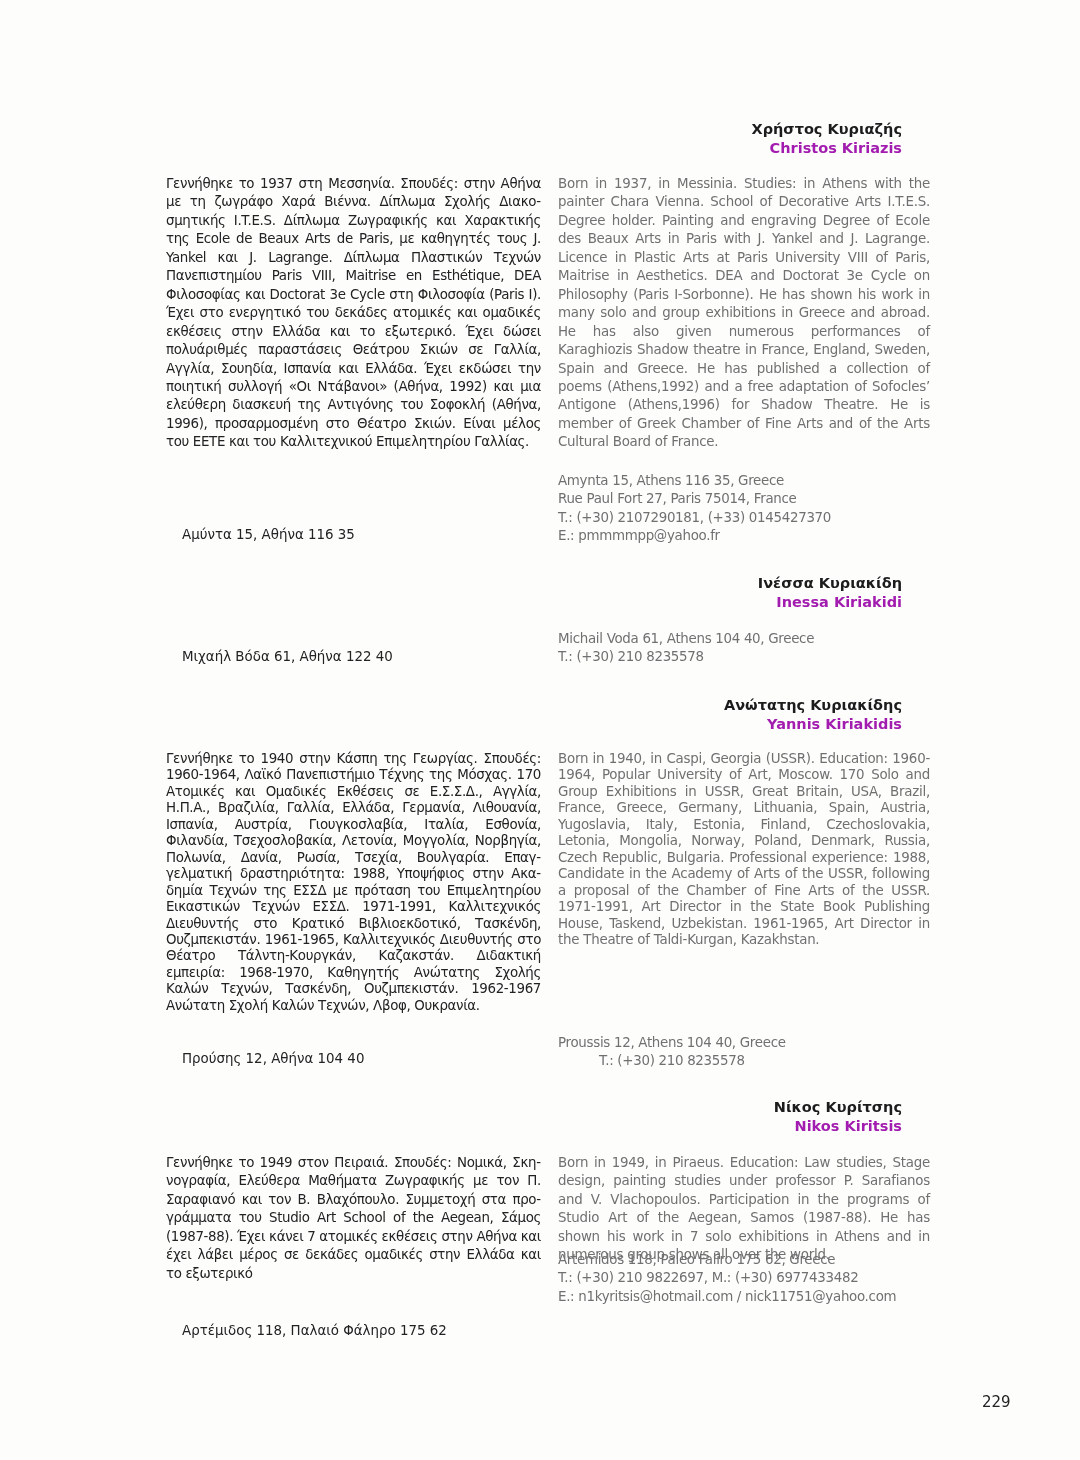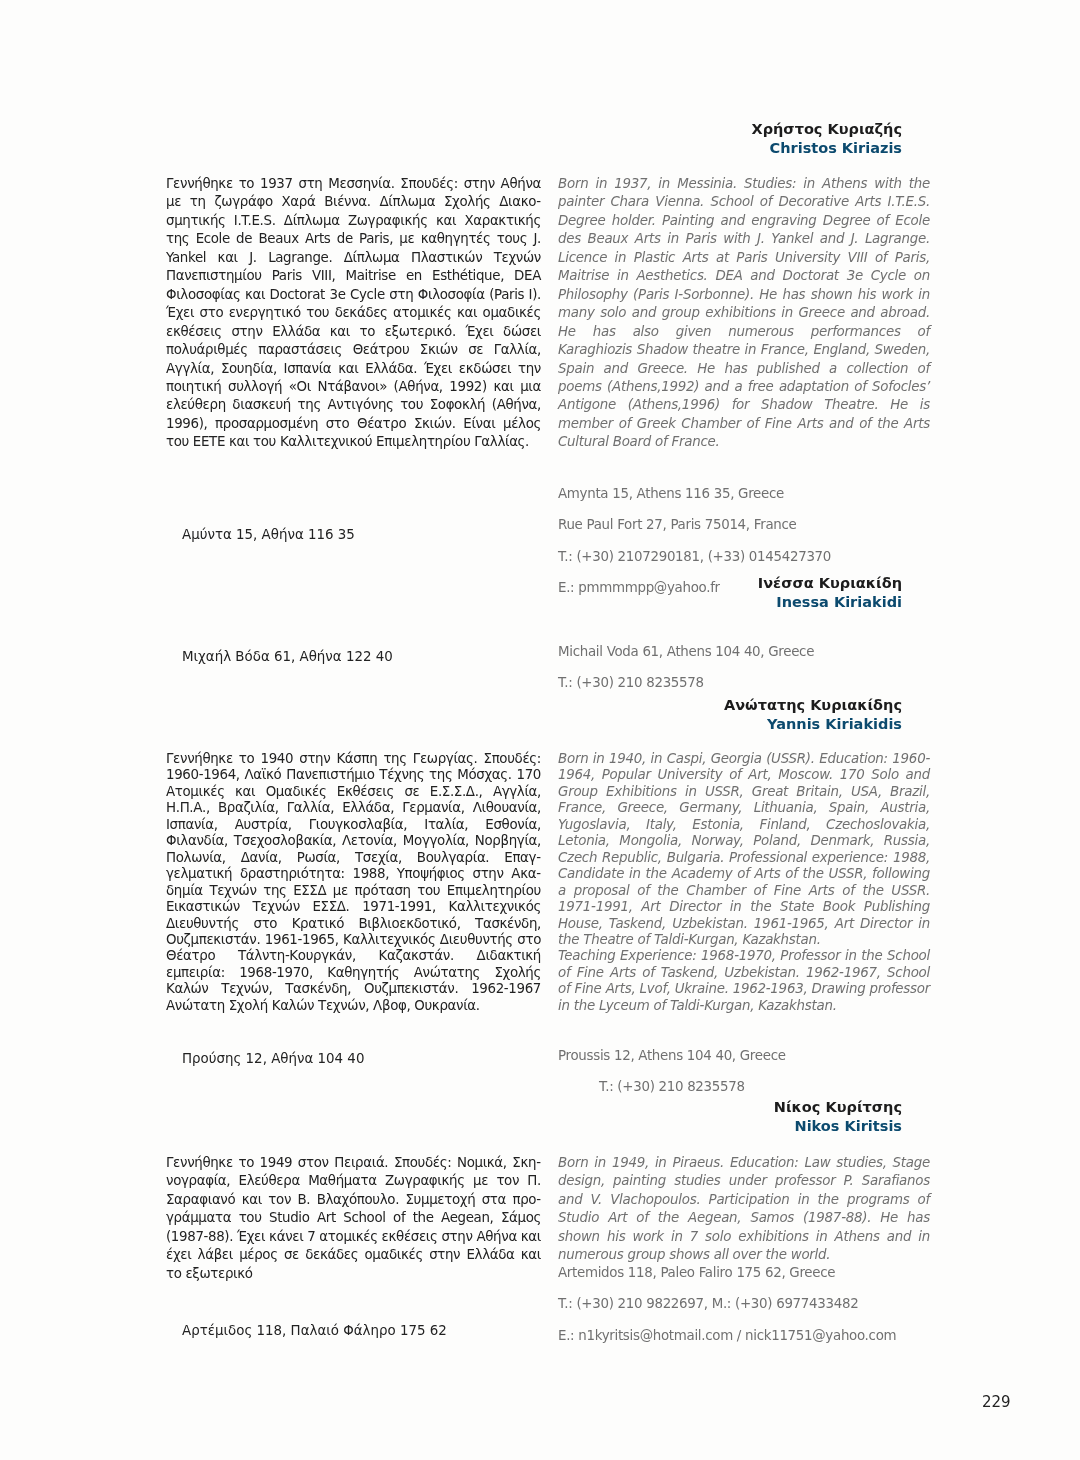--- a/index.html
+++ b/index.html
@@ -2,35 +2,34 @@
 <html><head>
 <meta charset="utf-8">
 <style>
   html, body { margin:0; padding:0; }
   body {
     width:1080px; height:1460px; background:#fdfdfc; position:relative; overflow:hidden;
     font-family:"DejaVu Sans", sans-serif;
   }
   .name-block { position:absolute; right:178px; text-align:right; }
   .name-gr { font-size:14.5px; color:#1c1c1c; font-weight:bold; line-height:19px; }
-  .name-en { font-size:14.5px; color:#0c4a6e; font-weight:bold; line-height:19px; }
+  .name-en { font-size:14.5px; color:#a21caf; font-weight:bold; line-height:19px; }
   .gr-col {
     position:absolute; left:166px; width:375px;
     font-size:13.4px; line-height:18.45px; color:#222; text-align:justify;
     letter-spacing:-0.35px;
   }
   .en-col {
     position:absolute; left:558px; width:372px;
     font-size:13.4px; line-height:18.45px; color:#707070; text-align:justify;
     letter-spacing:-0.25px;
-    font-style:italic;
   }
   .gr-addr { position:absolute; left:167px; font-size:13.4px; color:#222; line-height:18px;margin-left:15px; }
   .en-contact { position:absolute; left:558px; font-size:13.4px; color:#707070; line-height:18.4px; letter-spacing:-0.3px; }
-  .en-contact div { white-space:nowrap;margin-top:13px; }
+  .en-contact div { white-space:nowrap; }
   .page-num { position:absolute; left:982px; top:1393px; font-size:15px; color:#222; }
 </style>
 </head>
 <body>
 
 <div class="name-block" style="top:120px;">
   <div class="name-gr">Χρήστος Κυριαζής</div>
   <div class="name-en">Christos Kiriazis</div>
 </div>
 <div class="gr-col" style="top:175px;">Γεννήθηκε το 1937 στη Μεσσηνία. Σπουδές: στην Αθήνα με τη ζωγράφο Χαρά Βιέννα. Δίπλωμα Σχολής Διακο­σμητικής I.T.E.S. Δίπλωμα Ζωγραφικής και Χαρακτικής της Ecole de Beaux Arts de Paris, με καθηγητές τους J. Yankel και J. Lagrange. Δίπλωμα Πλαστικών Τεχνών Πανεπιστημίου Paris VIII, Maitrise en Esthétique, DEA Φιλοσοφίας και Doctorat 3e Cycle στη Φιλοσοφία (Paris I). Έχει στο ενεργητικό του δεκάδες ατομικές και ομαδι­κές εκθέσεις στην Ελλάδα και το εξωτερικό. Έχει δώσει πολυάριθμές παραστάσεις Θεάτρου Σκιών σε Γαλλία, Αγγλία, Σουηδία, Ισπανία και Ελλάδα. Έχει εκδώσει την ποιητική συλλογή «Οι Ντάβανοι» (Αθήνα, 1992) και μια ελεύθερη διασκευή της Αντιγόνης του Σοφοκλή (Αθήνα, 1996), προσαρμοσμένη στο Θέατρο Σκιών. Είναι μέλος του ΕΕΤΕ και του Καλλιτεχνικού Επιμελητηρίου Γαλλίας.</div>
@@ -53,21 +52,20 @@
   <div>T.: (+30) 210 8235578</div>
 </div>
 
 <div class="name-block" style="top:696px;">
   <div class="name-gr">Ανώτατης Κυριακίδης</div>
   <div class="name-en">Yannis Kiriakidis</div>
 </div>
 <div class="gr-col" style="top:751px; line-height:16.45px;">Γεννήθηκε το 1940 στην Κάσπη της Γεωργίας. Σπουδές: 1960-1964, Λαϊκό Πανεπιστήμιο Τέχνης της Μόσχας. 170 Ατομικές και Ομαδικές Εκθέσεις σε Ε.Σ.Σ.Δ., Αγγλία, Η.Π.Α., Βραζιλία, Γαλλία, Ελλάδα, Γερμανία, Λιθουα­νία, Ισπανία, Αυστρία, Γιουγκοσλαβία, Ιταλία, Εσθονία, Φιλανδία, Τσεχοσλοβακία, Λετονία, Μογγολία, Νορβη­γία, Πολωνία, Δανία, Ρωσία, Τσεχία, Βουλγαρία. Επαγ­γελματική δραστηριότητα: 1988, Υποψήφιος στην Ακα­δημία Τεχνών της ΕΣΣΔ με πρόταση του Επιμελητηρίου Εικαστικών Τεχνών ΕΣΣΔ. 1971-1991, Καλλιτεχνικός Διευθυντής στο Κρατικό Βιβλιοεκδοτικό, Τασκένδη, Ουζμπεκιστάν. 1961-1965, Καλλιτεχνικός Διευθυντής στο Θέατρο Τάλντη-Κουργκάν, Καζακστάν. Διδακτική εμπειρία: 1968-1970, Καθηγητής Ανώτατης Σχολής Καλών Τεχνών, Τασκένδη, Ουζμπεκιστάν. 1962-1967 Ανώτατη Σχολή Καλών Τεχνών, Λβοφ, Ουκρανία.</div>
 <div class="en-col" style="top:751px; line-height:16.45px;">
   <div>Born in 1940, in Caspi, Georgia (USSR). Education: 1960-1964, Popular University of Art, Moscow. 170 Solo and Group Exhibitions in USSR, Great Britain, USA, Brazil, France, Greece, Germany, Lithuania, Spain, Austria, Yugoslavia, Italy, Estonia, Finland, Czechoslovakia, Letonia, Mongolia, Norway, Poland, Denmark, Russia, Czech Republic, Bulgaria. Professional experience: 1988, Candidate in the Academy of Arts of the USSR, following a proposal of the Chamber of Fine Arts of the USSR. 1971-1991, Art Director in the State Book Publishing House, Taskend, Uzbekistan. 1961-1965, Art Director in the Theatre of Taldi-Kurgan, Kazakhstan.</div>
-  <div>Teaching Experience: 1968-1970, Professor in the School of Fine Arts of Taskend, Uzbekistan. 1962-1967, School of Fine Arts, Lvof, Ukraine. 1962-1963, Drawing professor in the Lyceum of Taldi-Kurgan, Kazakhstan.</div>
 </div>
 <div class="gr-addr" style="top:1050px;">Προύσης 12, Αθήνα 104 40</div>
 <div class="en-contact" style="top:1034px;text-align:center;">
   <div>Proussis 12, Athens 104 40, Greece</div>
   <div>T.: (+30) 210 8235578</div>
 </div>
 
 <div class="name-block" style="top:1098px;">
   <div class="name-gr">Νίκος Κυρίτσης</div>
   <div class="name-en">Nikos Kiritsis</div>

